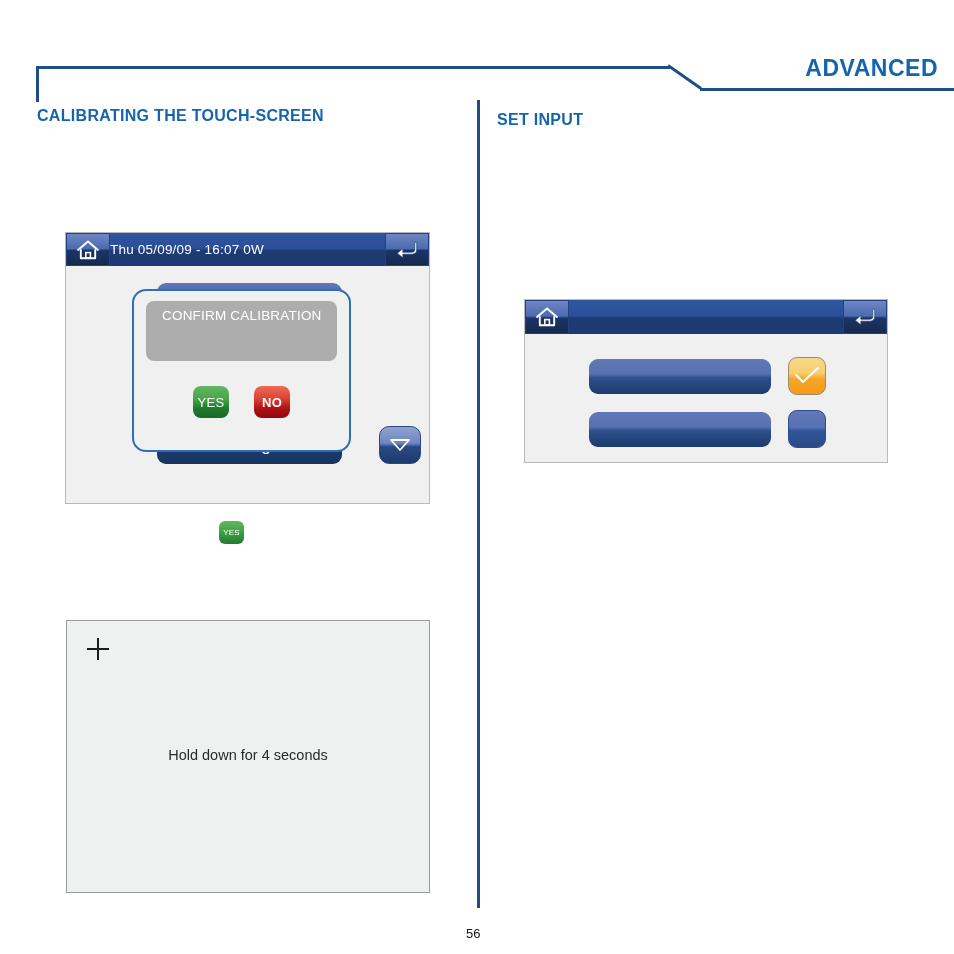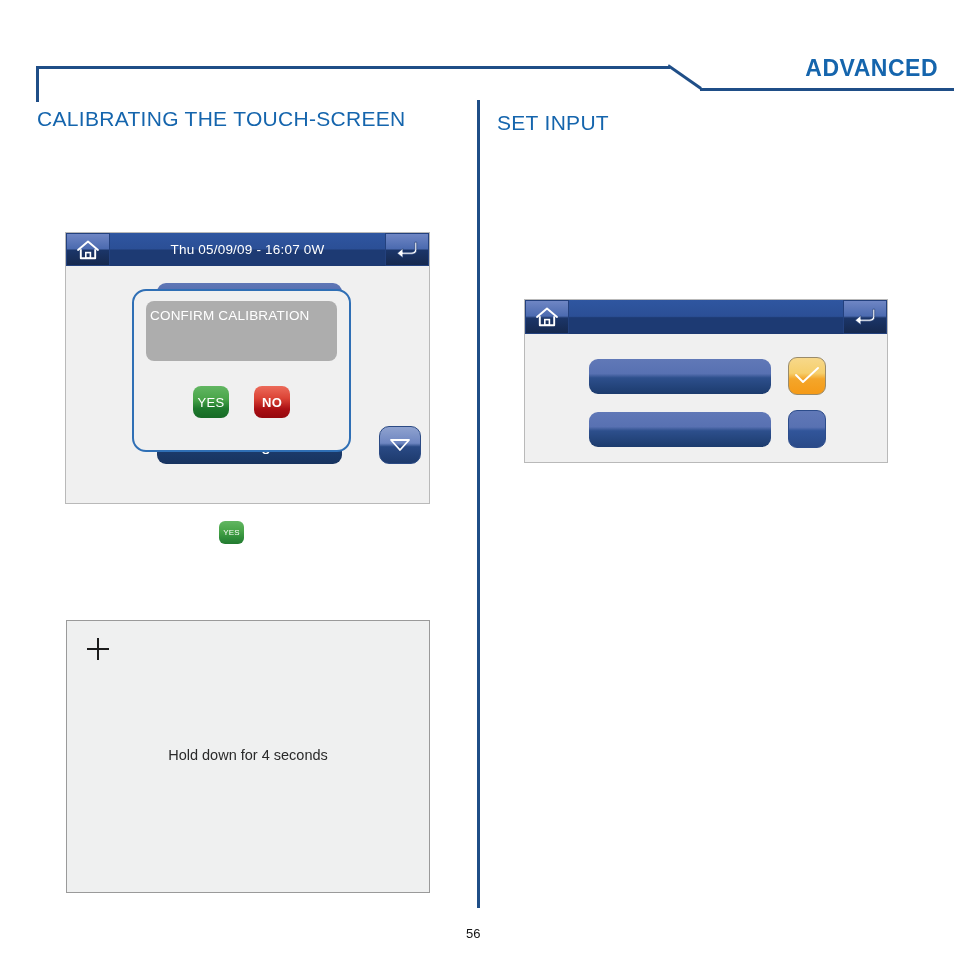--- a/index.html
+++ b/index.html
@@ -53,22 +53,22 @@
   .col-divider {
     position: absolute;
     left: 477px; top: 72px;
     width: 3px; height: 808px;
     background: #1f4e87;
   }
 
   
   .sec-head {
     position: absolute;
-    font-size: 21px;
-    font-weight: normal;
+    font-size: 16px;
+    font-weight: bold;
     color: #1565ad;
     letter-spacing: 0.3px;
     white-space: nowrap;
   }
   #head-left  { left: 37px;  top: 79px; }
   #head-right { left: 497px; top: 83px; }
 
   
   .device {
     position: absolute;
@@ -92,21 +92,20 @@
   .tb-btn {
     width: 44px; height: 100%;
     background: linear-gradient(to bottom, #6f86c4 0%, #4c6bb0 47%, #1b3568 53%, #16294f 100%);
     border: 1px solid #23417e;
     box-sizing: border-box;
     display: flex; align-items: center; justify-content: center;
     flex: 0 0 auto;
   }
   .tb-title {
     flex: 1 1 auto;
-    text-align: center;
     color: #ffffff;
     font-size: 13.5px;
     letter-spacing: 0.2px;
     white-space: nowrap;
   }
   .tb-icon { width: 24px; height: 22px; display: block; }
 
   
   .reset-btn {
     position: absolute;
@@ -146,21 +145,21 @@
     border-radius: 14px;
     box-sizing: border-box;
   }
   .modal-msg {
     position: absolute;
     left: 12px; top: 10px;
     width: 191px; height: 60px;
     background: #adadad;
     border-radius: 8px;
     box-sizing: border-box;
-    padding: 7px 0 0 4px;
+    padding: 7px 0 0 16px;
     color: #ffffff;
     font-size: 13.5px;
     letter-spacing: 0.2px;
   }
   .modal-actions {
     position: absolute;
     left: 0; right: 0; top: 95px;
     display: flex;
     justify-content: center;
     gap: 25px;

